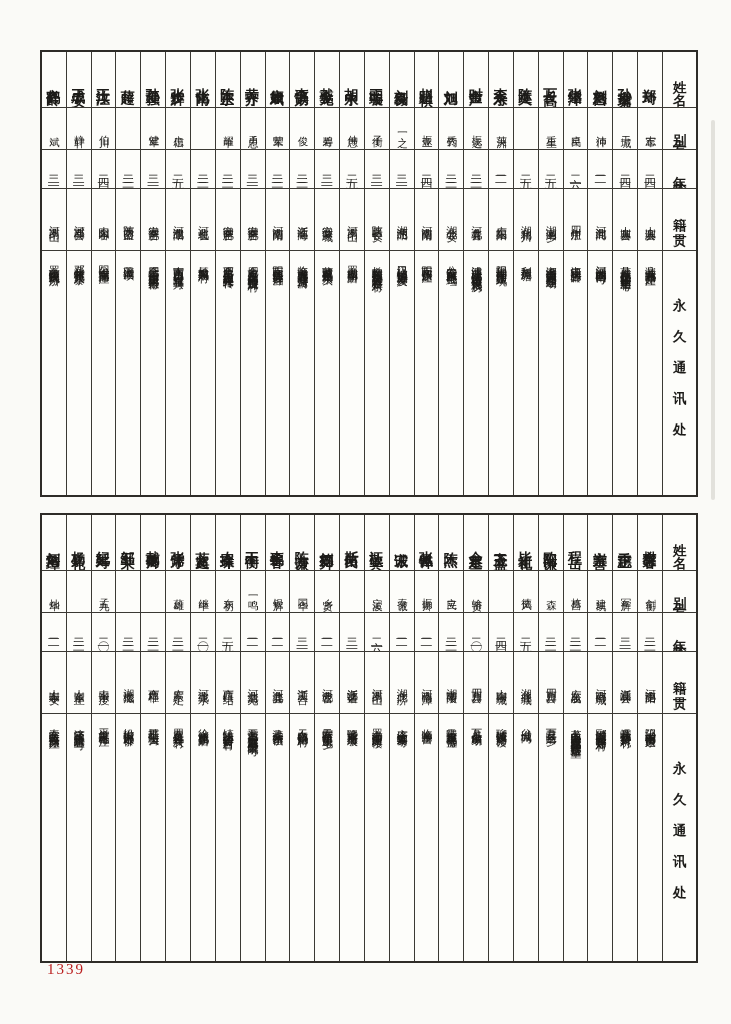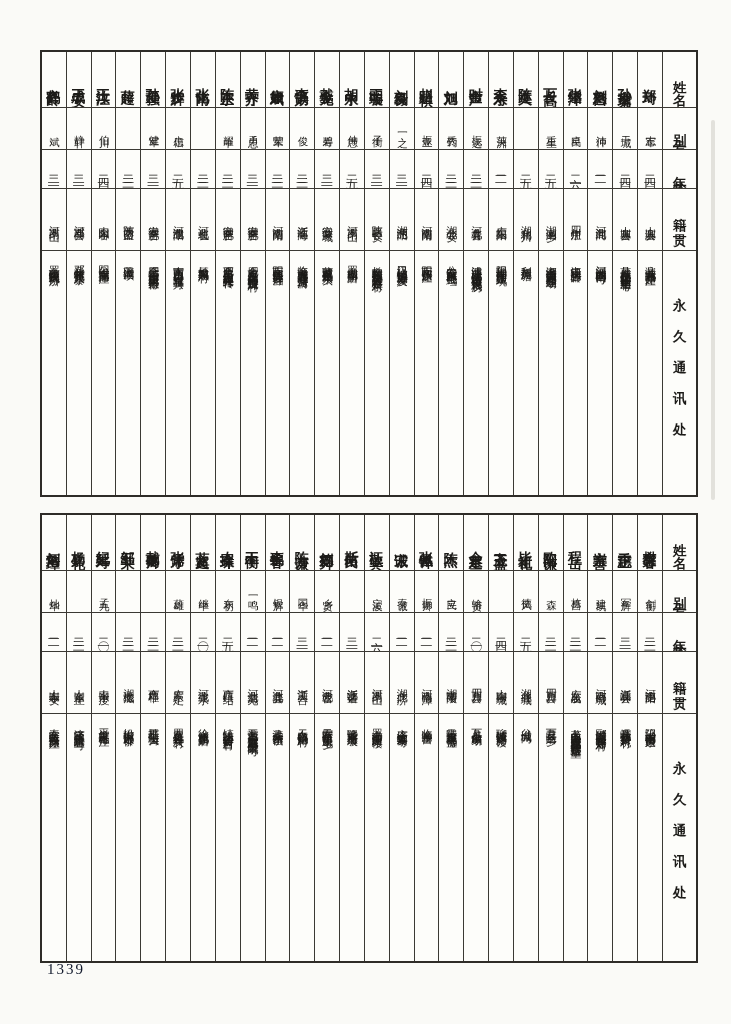--- a/index.html
+++ b/index.html
@@ -47,21 +47,21 @@
   .address{font-size:11px;letter-spacing:1px;}
   .hdr{font-weight:bold;font-family:"Liberation Sans", sans-serif;font-size:13.5px;}
   .hdr-name{letter-spacing:1.0em;padding-top:0.5em;}
   .hdr-alias{letter-spacing:0.6em;padding-top:0.3em;}
   .hdr-age{letter-spacing:0.4em;padding-top:0.2em;}
   .hdr-origin{letter-spacing:1.2em;padding-top:0.6em;}
   .hdr-addr{letter-spacing:2.3em;padding-top:30px;}
   .header-col .c-addr{align-items:flex-start;justify-content:center;}
   .page-number{
     position:absolute;left:47px;top:961px;
-    font-size:15px;letter-spacing:2px;color:#0f172a;
+    font-size:15px;letter-spacing:2px;color:#b91c1c;
     font-family:"Liberation Serif", serif;
   }
   .scan-shadow{
     position:absolute;right:16px;top:120px;width:4px;height:380px;
     background:#c9c7c2;opacity:.5;border-radius:2px;
   }
 </style>
 </head>
 <body>
 

